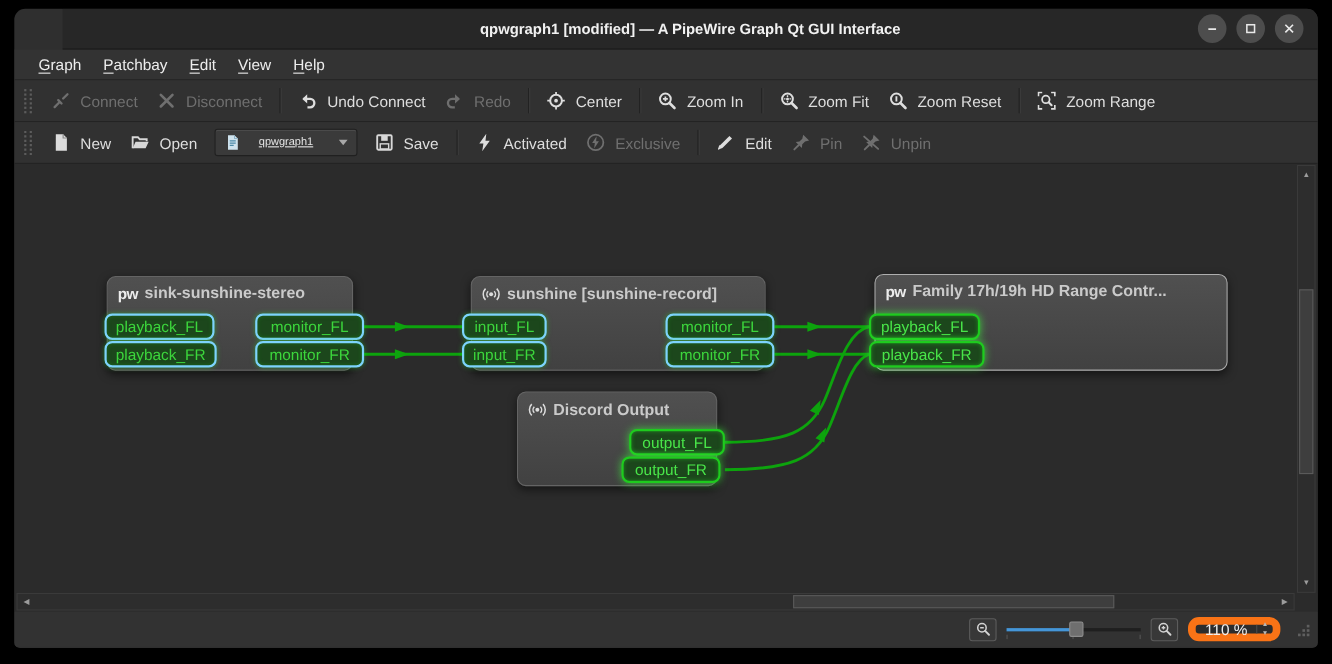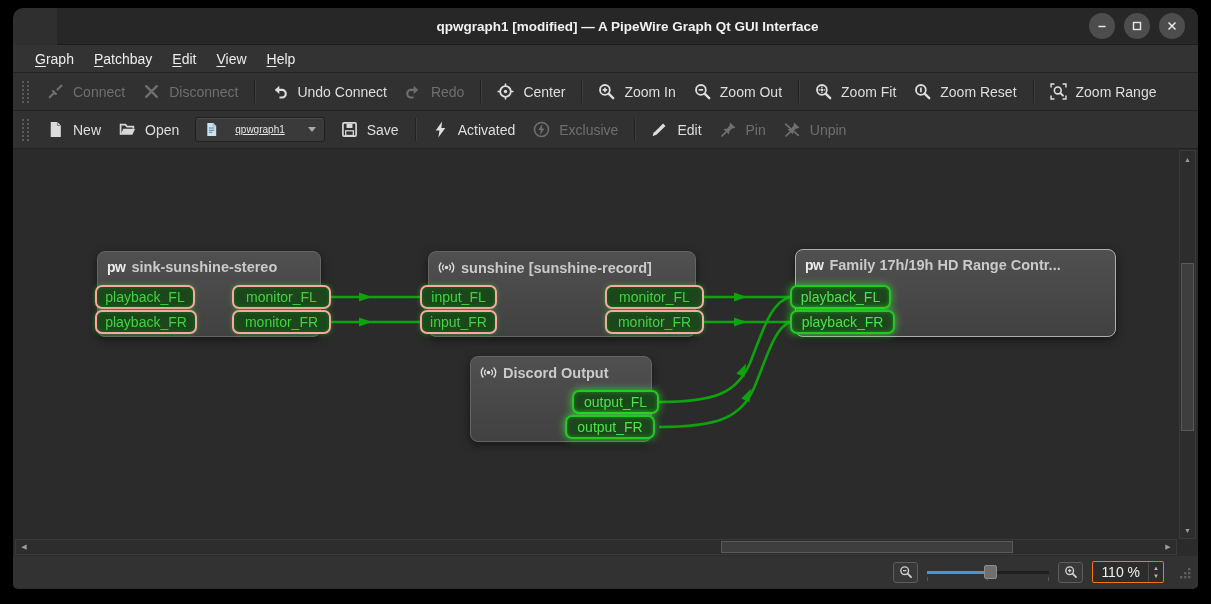--- a/index.html
+++ b/index.html
@@ -48,21 +48,21 @@
   .arrow { fill:#0da30d; }
 
   .node { position:absolute; background:linear-gradient(#505050,#414141);
     border:1px solid #646464; border-radius:8px; box-shadow:0 3px 8px rgba(0,0,0,.5); }
   .node.selected { border-color:#aeaeae; }
   .node-header { display:flex; align-items:center; gap:6px; padding:7px 9px;
     color:#cacaca; font-weight:bold; font-size:14.5px; white-space:nowrap; overflow:hidden; }
   .pw-glyph { font-size:14px; font-weight:bold; color:#ececec; letter-spacing:-.5px; }
   .node-icon-svg { width:17px; height:17px; color:#dcdcdc; flex:none; }
 
-  .port { position:absolute; height:24px; border:2px solid #fca5a5; border-radius:7px;
+  .port { position:absolute; height:24px; border:2px solid #7dd3fc; border-radius:7px;
     background:#1c471c; color:#3cd63c; font-size:14px; display:flex; align-items:center;
     justify-content:center; padding:0 12px; white-space:nowrap;
     box-shadow:0 0 5px rgba(40,215,40,.5), inset 0 0 4px rgba(25,160,25,.4); }
   .port.hl { border-color:#1ecb1e; color:#49e649;
     box-shadow:0 0 8px rgba(60,240,60,.75), inset 0 0 4px rgba(40,200,40,.5); }
 
   
   .vscroll { position:absolute; right:2px; top:1px; width:17px; height:389px;
     background:#2d2d2d; border:1px solid #3a3a3a; display:flex; flex-direction:column; }
   .hscroll { position:absolute; left:2px; bottom:1px; right:21px; height:16px;
@@ -81,22 +81,22 @@
   .statusbar { height:32px; background:#323232; display:flex; align-items:center;
     justify-content:flex-end; gap:9px; padding-right:6px; }
   .sq-btn { width:25px; height:21px; border:1px solid #5c5c5c; border-radius:3px;
     background:#383838; display:flex; align-items:center; justify-content:center; color:#d2d2d2; }
   .slider { position:relative; width:122px; height:18px; }
   .slider-track { position:absolute; left:0; right:0; top:8px; height:3px; background:#1f1f1f; }
   .slider-fill { position:absolute; left:0; width:60px; top:8px; height:3px; background:#4596d8; }
   .slider-handle { position:absolute; left:57px; top:2px; width:13px; height:14px;
     background:#6f6f6f; border:1px solid #8d8d8d; border-radius:2px; }
   .tick { position:absolute; top:14px; width:1px; height:4px; background:#555; }
-  .spinbox { display:flex; align-items:stretch; border:1px solid #f97316;
-    background:#2c2c2c; border-radius:2px; height:22px; }
+  .spinbox { display:flex; align-items:stretch; border:7px solid #f97316;
+    background:#2c2c2c; border-radius:10px; height:22px; }
   .spin-value { display:flex; align-items:center; padding:0 8px; color:#f0f0f0; font-size:14px; }
   .spin-btns { display:flex; flex-direction:column; justify-content:center; gap:2px;
     border-left:1px solid #4a4a4a; padding:0 4px; color:#b8b8b8; font-size:6px; }
   .grip { margin-left:4px; }
 </style>
 </head>
 <body>
 
 <div class="screen">
 <div class="window">
@@ -169,28 +169,20 @@
       <span>Center</span>
     </div>
     <div class="tsep"></div>
     <div class="tbtn">
       <svg class="ticon" viewBox="0 0 16 16">
             <circle cx="6.5" cy="6.5" r="4.6" fill="none" stroke="currentColor" stroke-width="1.7"></circle>
             <path d="M10 10 L14.3 14.3" stroke="currentColor" stroke-width="2.2" stroke-linecap="round"></path>
             <path d="M4.4 6.5 H8.6 M6.5 4.4 V8.6" stroke="currentColor" stroke-width="1.5"></path>
           </svg>
       <span>Zoom In</span>
-    </div>
-    <div class="tbtn">
-      <svg class="ticon" viewBox="0 0 16 16">
-            <circle cx="6.5" cy="6.5" r="4.6" fill="none" stroke="currentColor" stroke-width="1.7"></circle>
-            <path d="M10 10 L14.3 14.3" stroke="currentColor" stroke-width="2.2" stroke-linecap="round"></path>
-            <path d="M4.4 6.5 H8.6" stroke="currentColor" stroke-width="1.5"></path>
-          </svg>
-      <span>Zoom Out</span>
     </div>
     <div class="tsep"></div>
     <div class="tbtn">
       <svg class="ticon" viewBox="0 0 16 16">
             <circle cx="6.5" cy="6.5" r="4.6" fill="none" stroke="currentColor" stroke-width="1.7"></circle>
             <path d="M10 10 L14.3 14.3" stroke="currentColor" stroke-width="2.2" stroke-linecap="round"></path>
             <circle cx="6.5" cy="6.5" r="1.3" fill="currentColor"></circle>
             <path d="M6.5 3.4 V4.8 M6.5 8.2 V9.6 M3.4 6.5 H4.8 M8.2 6.5 H9.6" stroke="currentColor" stroke-width="1.2"></path>
           </svg>
       <span>Zoom Fit</span>

